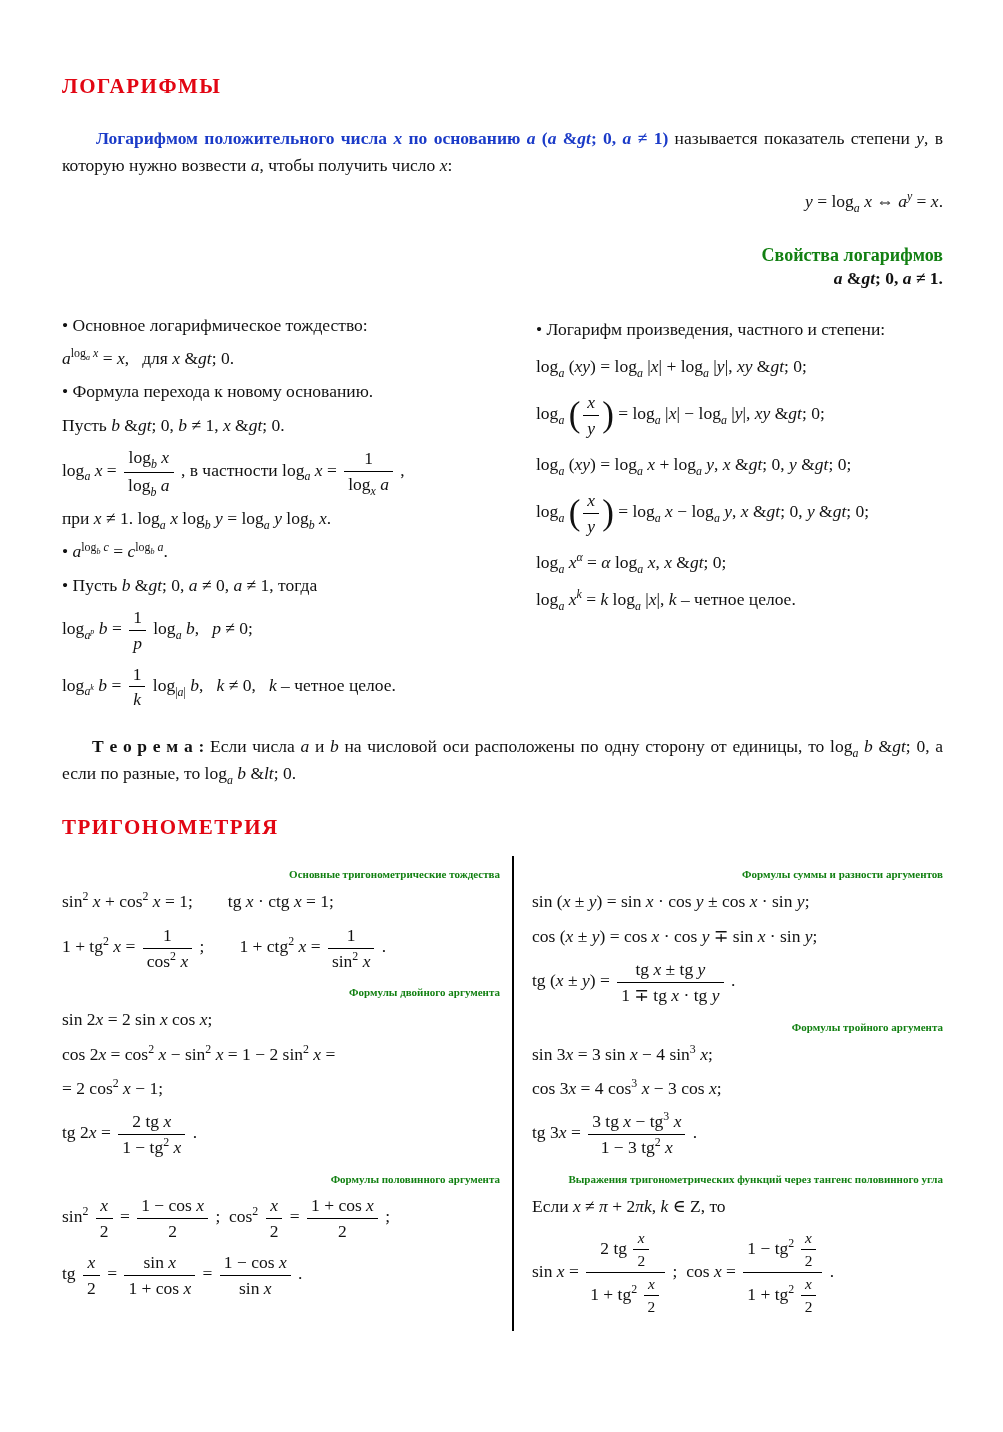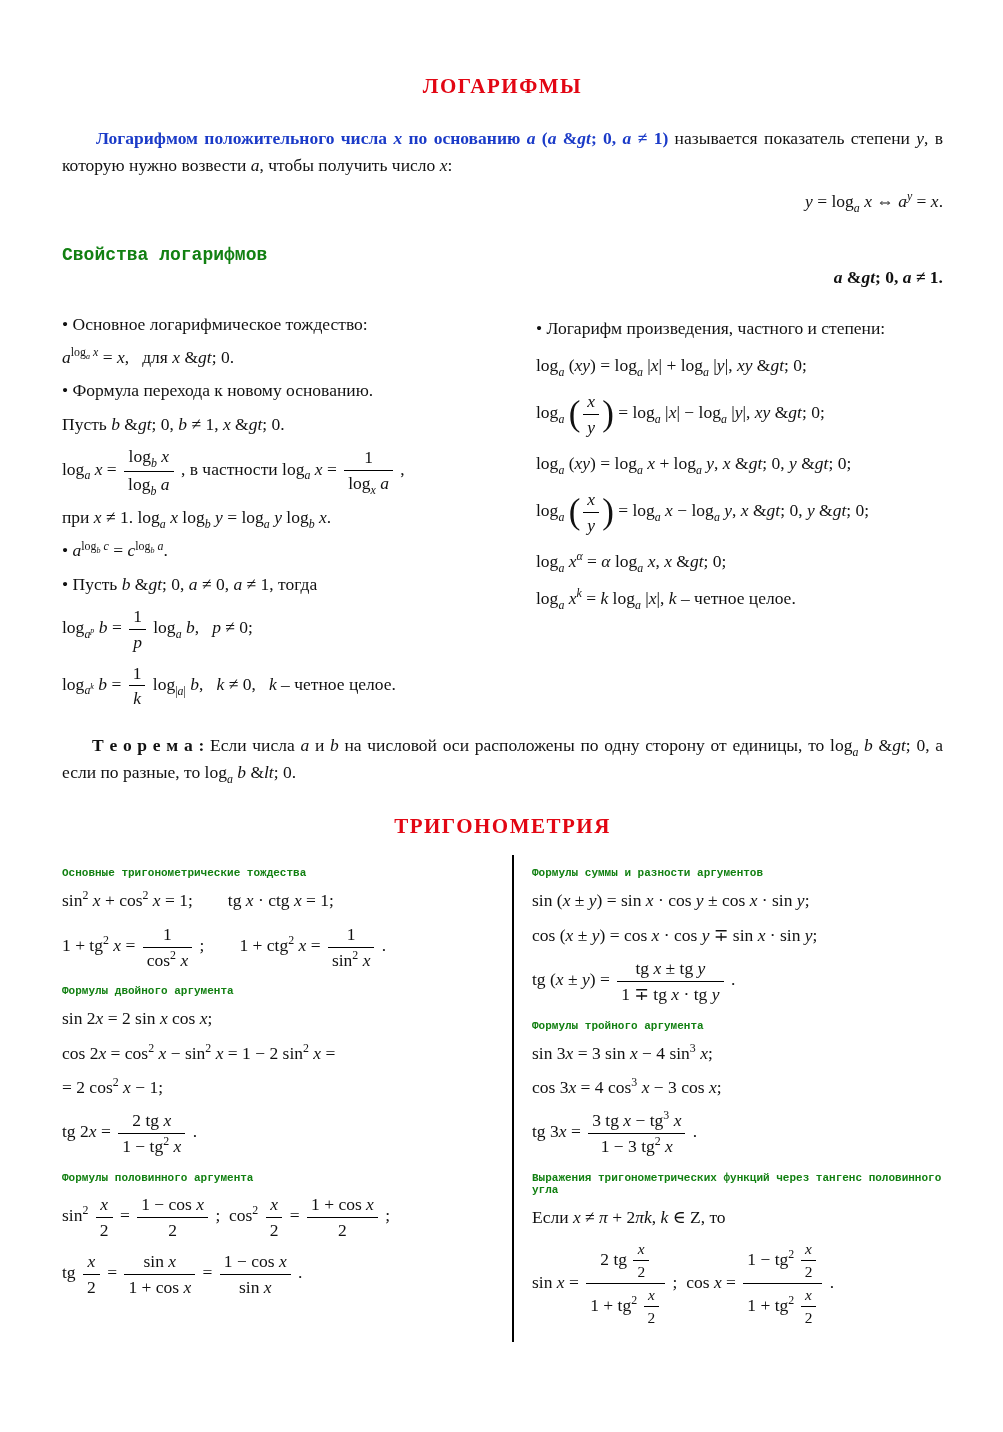--- a/index.html
+++ b/index.html
@@ -4,29 +4,29 @@
 <style>
   *{margin:0;padding:0;box-sizing:border-box;}
   html,body{background:#ffffff;}
   body{
     width:1003px;height:1432px;overflow:hidden;
     font-family:"Liberation Serif","DejaVu Serif",serif;
     color:#111;font-size:17.5px;
   }
   .page{padding:74px 60px 30px 62px;}
   .title-red{
-    color:var(--red,#e20613);text-align:center;font-size:21px;
+    color:var(--red,#e20613);text-align:left;font-size:21px;
     font-weight:bold;letter-spacing:1.5px;margin-bottom:26px;
   }
   .intro{text-align:justify;line-height:1.55;text-indent:34px;}
   .lead{color:var(--blue,#1b3bc8);font-weight:bold;}
   .formula-center{text-align:right;margin:12px 0 30px;}
   .heading-green{
-    color:var(--green,#128012);text-align:left;font-size:18px;
-    font-weight:bold;margin:4px 0 2px;font-family:Liberation Mono, monospace;
+    color:var(--green,#128012);text-align:right;font-size:18px;
+    font-weight:bold;margin:4px 0 2px;
   }
   .condition{text-align:right;font-weight:bold;margin-bottom:16px;}
   .cols{display:flex;gap:26px;}
   .col.left{flex:0 0 448px;}
   .col.right{flex:1;}
   .line{line-height:1.45;}
   .col.left .line{margin:8px 0;}
   .col.right .line{margin:12px 0;}
   .theorem{margin-top:14px;line-height:1.55;text-align:justify;text-indent:30px;}
   .theorem-label{font-weight:bold;}

